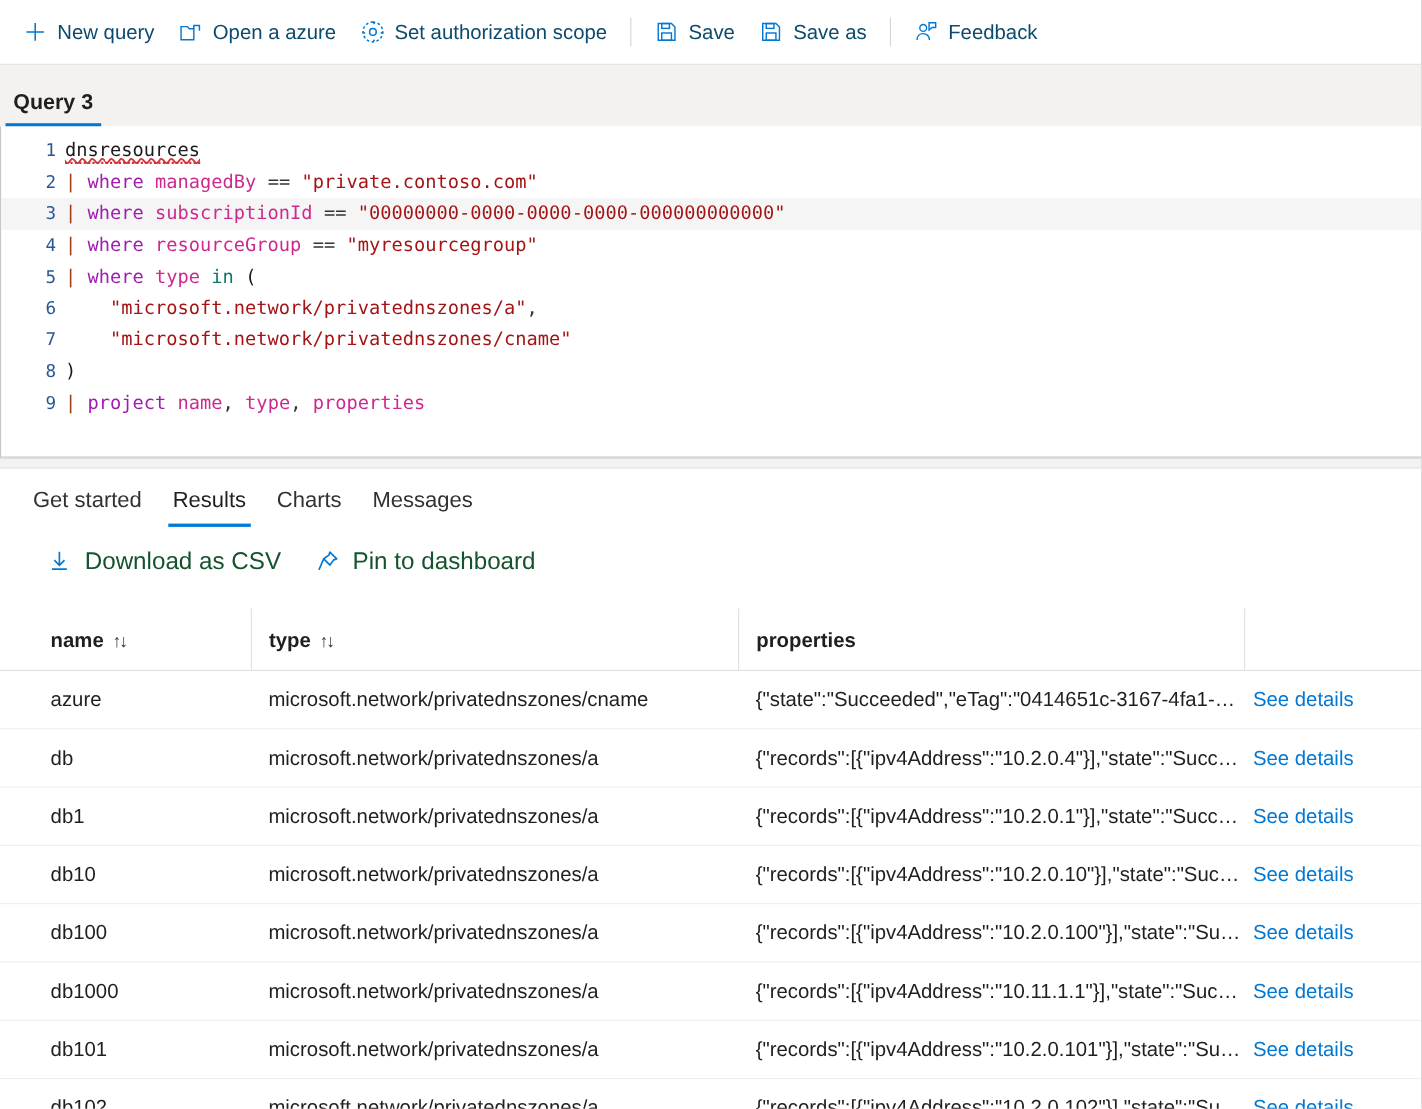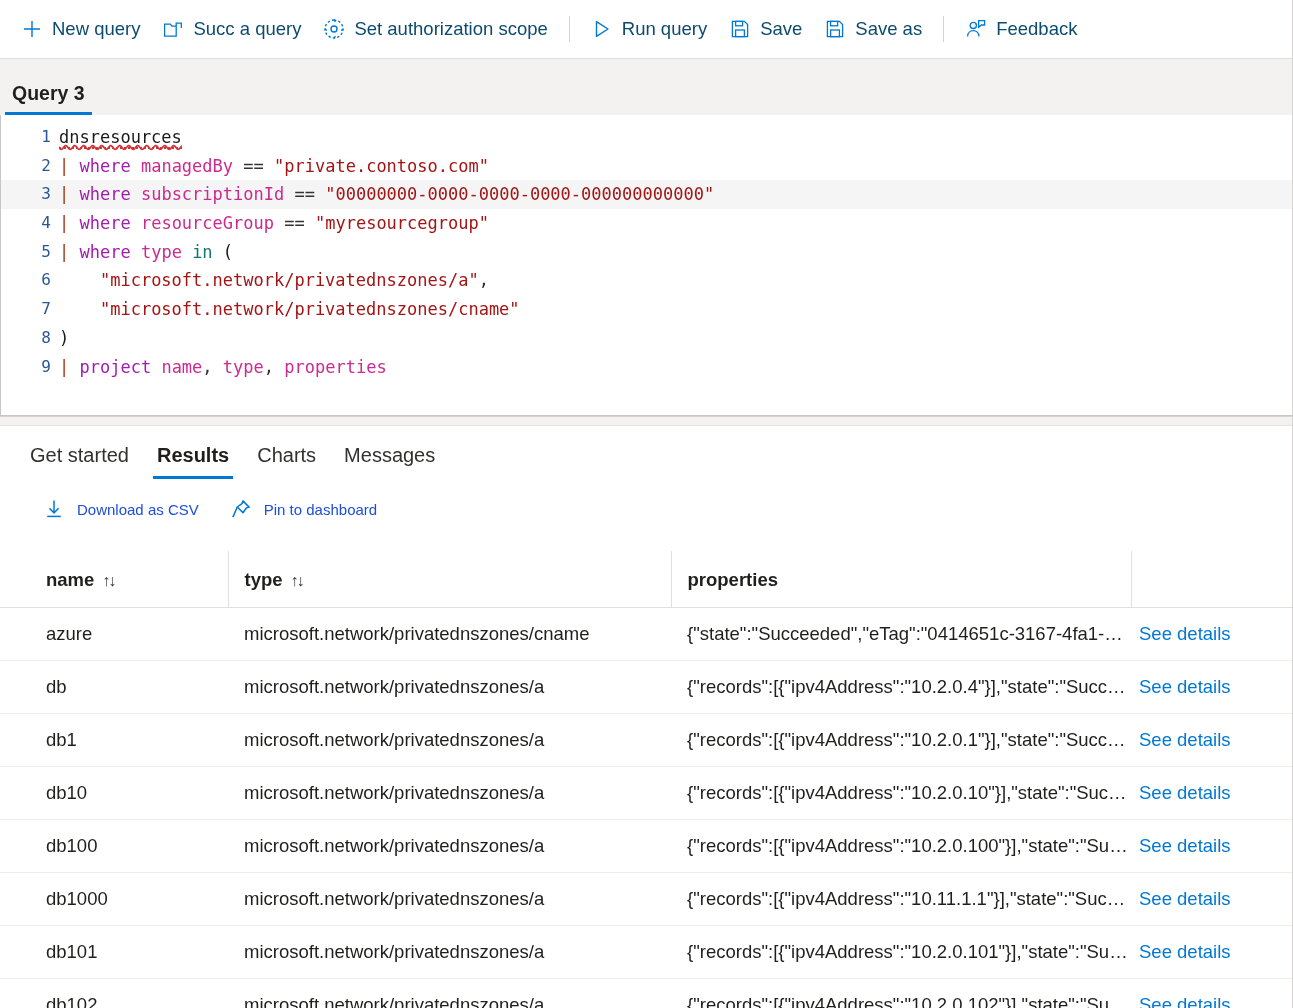--- a/index.html
+++ b/index.html
@@ -152,21 +152,21 @@
     gap: 0;
   }
   .rtab {
     position: relative;
     padding: 0 14px 12px 14px;
     font-size: 20px;
     color: #323130;
     cursor: pointer;
     white-space: nowrap;
   }
-  .rtab.active { font-weight: bold; color: #201f1e; }
+  .rtab.active { font-weight: normal; color: #201f1e; }
   .rtab.active::after {
     content: "";
     position: absolute;
     left: 10px; right: 10px; bottom: 0;
     height: 3px;
     background: #0078d4;
   }
 
   #result-actions {
     display: flex;
@@ -183,21 +183,21 @@
     border: none;
     font-family: "Liberation Sans", sans-serif;
   }
   .ra-icon {
     width: 24px; height: 24px;
     display: inline-flex; align-items: center; justify-content: center;
     color: #0078d4;
     margin-right: 11px;
     flex: none;
   }
-  .ra-label { font-size: 15px; color: #1d4ed8; }
+  .ra-label { font-size: 22px; color: #14532d; }
 
   
   #grid {
     margin-top: 12px;
     width: 1293px;
     border-collapse: collapse;
     table-layout: fixed;
   }
   #grid col.c-name  { width: 228px; }
   #grid col.c-type  { width: 443px; }
@@ -265,44 +265,36 @@
     <span class="tb-label">New query</span>
   </button>
 
   <button class="tb-btn">
     <span class="tb-icon">
       <svg width="20" height="19" viewBox="0 0 20 19" fill="none" stroke="#0078d4" stroke-width="1.3">
         <path d="M1.6 16.2 V4.2 H7.4 L9 6.1 H13.2 V16.2 Z"></path>
         <path d="M13.2 6.1 V3.1 H18.3 V8.0"></path>
       </svg>
     </span>
-    <span class="tb-label">Succ a query</span>
+    <span class="tb-label">Open a azure</span>
   </button>
 
   <button class="tb-btn">
     <span class="tb-icon">
       <svg width="22" height="22" viewBox="0 0 24 24" fill="none" stroke="#0078d4" stroke-width="1.5">
         <circle cx="12" cy="12" r="3.3"></circle>
         <path d="M12 1.8 l1.5 2.4 M12 22.2 l1.5 -2.4 M1.8 12 l2.4 1.5 M22.2 12 l-2.4 1.5"></path>
         <path d="M12 2.2 a9.8 9.8 0 0 1 0 19.6 a9.8 9.8 0 0 1 0 -19.6" stroke-dasharray="2.6 2.3"></path>
       </svg>
     </span>
     <span class="tb-label">Set authorization scope</span>
   </button>
 
   <div class="tb-sep"></div>
 
-  <button class="tb-btn">
-    <span class="tb-icon">
-      <svg width="20" height="20" viewBox="0 0 20 20" fill="none" stroke="#0078d4" stroke-width="1.4">
-        <path d="M4.5 2.6 L16 10 L4.5 17.4 Z" stroke-linejoin="round"></path>
-      </svg>
-    </span>
-    <span class="tb-label">Run query</span>
-  </button>
 
   <button class="tb-btn">
     <span class="tb-icon">
       <svg width="20" height="20" viewBox="0 0 20 20" fill="none" stroke="#0078d4" stroke-width="1.3">
         <path d="M2.4 2.4 H14.4 L17.6 5.6 V17.6 H2.4 Z"></path>
         <rect x="5.6" y="2.4" width="7" height="4.4"></rect>
         <rect x="5.6" y="11" width="8.8" height="6.6"></rect>
       </svg>
     </span>
     <span class="tb-label">Save</span>

